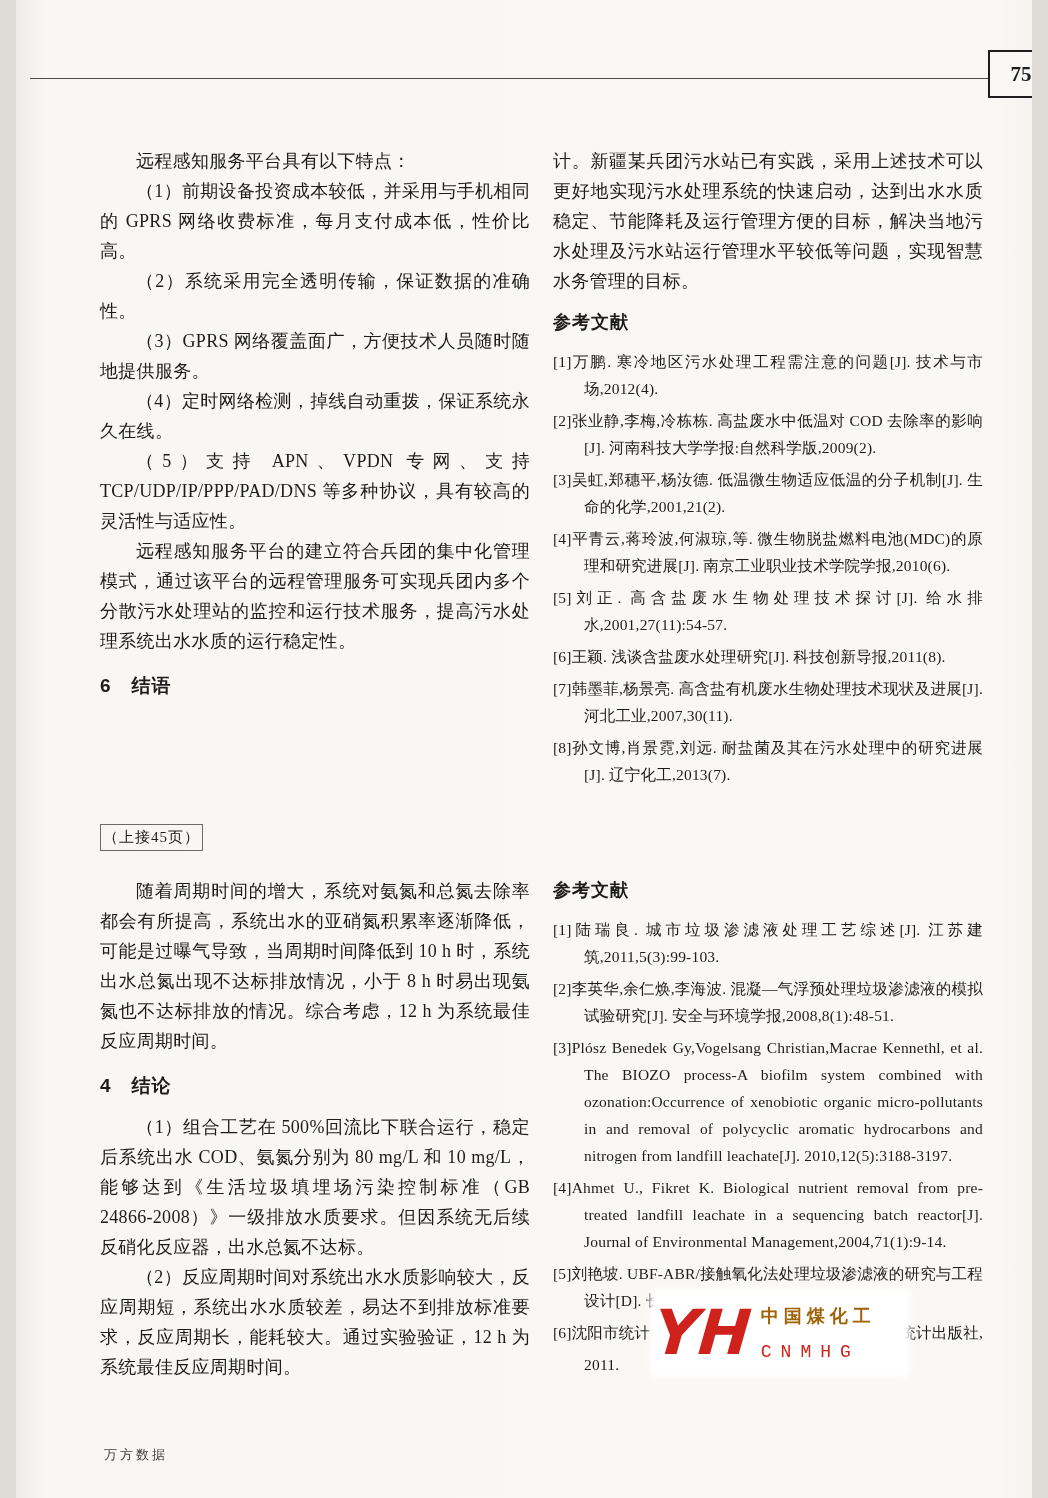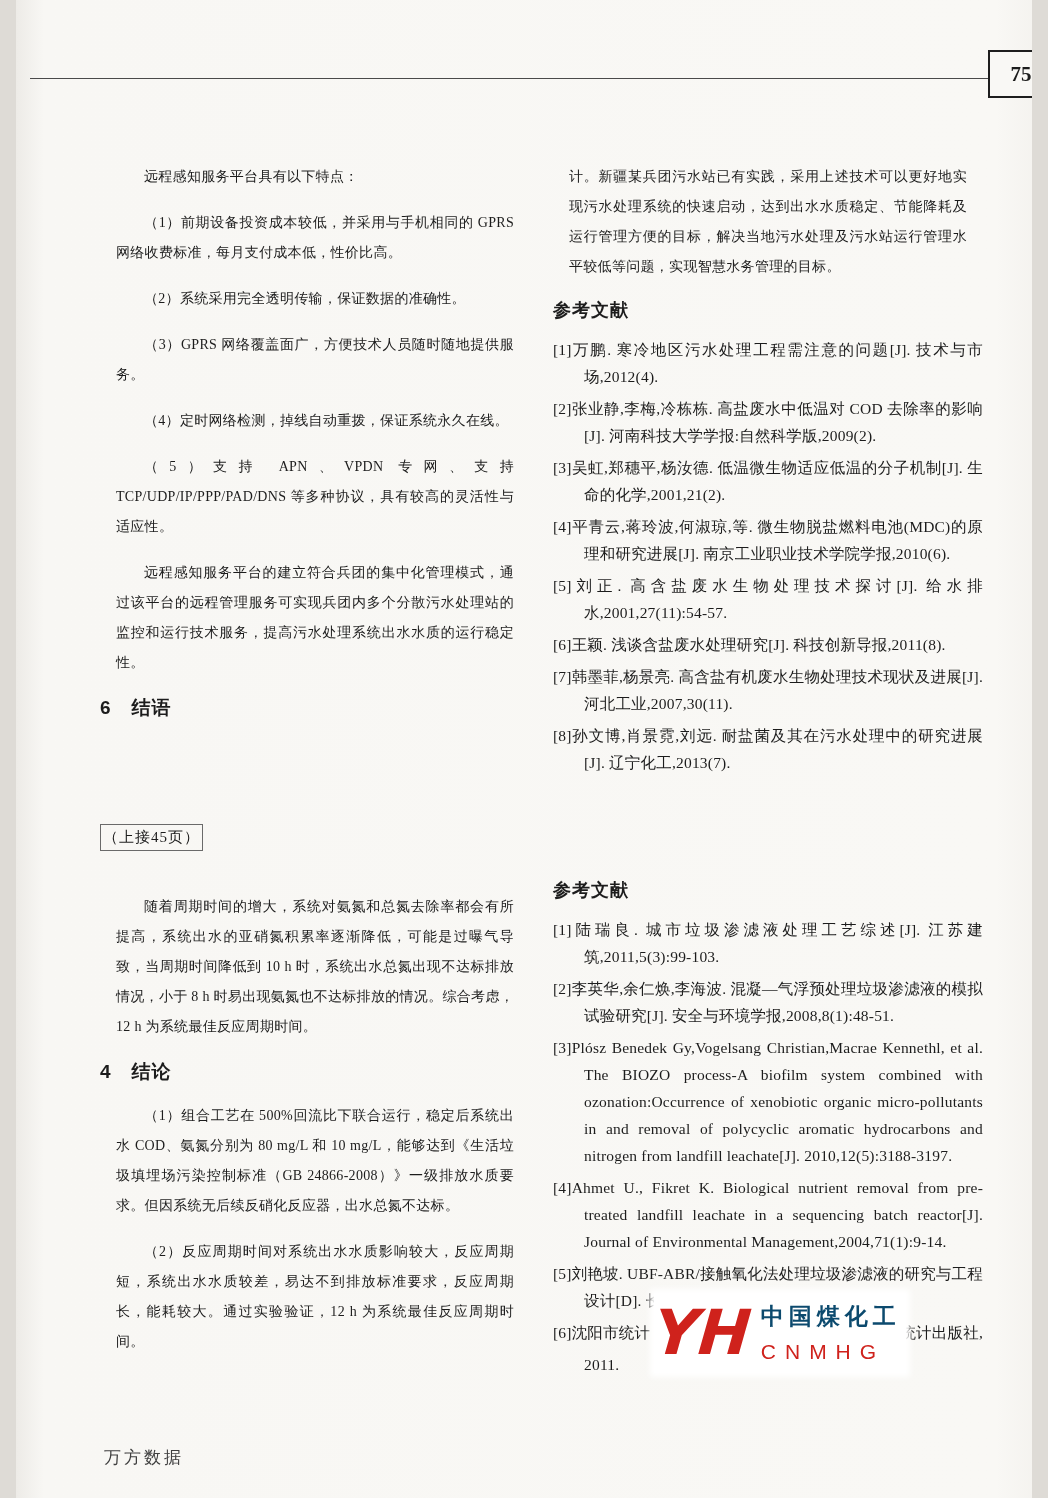--- a/index.html
+++ b/index.html
@@ -15,21 +15,21 @@
     border:2.5px solid #1e1e1e; background:#f9f8f5;
     display:flex; align-items:center; justify-content:center;
     font-weight:bold; font-size:21px; font-family:"Liberation Serif",serif;
   }
   .col { position:absolute; width:430px; }
   #a1-left  { left:84px;  top:146px; }
   #a1-right { left:537px; top:146px; }
   #a2-left  { left:84px;  top:876px; }
   #a2-right { left:537px; top:876px; }
   .para {
-    margin:16px; font-size:14px; line-height:30px;
+    margin:0; font-size:18px; line-height:30px;
     text-indent:2em; text-align:justify; letter-spacing:0.3px;
   }
   .sec-heading {
     font-family:"Liberation Sans","DejaVu Sans",sans-serif;
     font-weight:700; font-size:19px; margin:17px 0 13px 0; letter-spacing:1px;
   }
   .refs-heading {
     font-family:"Liberation Sans","DejaVu Sans",sans-serif;
     font-weight:700; font-size:18px; margin:14px 0 14px 0; letter-spacing:1px;
   }
@@ -52,29 +52,29 @@
     box-shadow:0 0 6px 4px #ffffff;
   }
   .wm-mark {
     font-family:"DejaVu Sans","Liberation Sans",sans-serif;
     font-weight:900; font-style:italic; font-size:62px; line-height:76px;
     transform:skewX(-5deg); user-select:none;
   }
   .wm-lines { margin-left:10px; }
   .wm-cn {
     font-family:"Liberation Sans","DejaVu Sans",sans-serif;
-    font-size:23px; font-weight:600; color:#0c4a6e; letter-spacing:5px; line-height:30px;
+    font-size:18px; font-weight:600; color:#a16207; letter-spacing:5px; line-height:30px;
   }
   .wm-en {
-    font-family:Liberation Sans, sans-serif;
-    font-size:21px; letter-spacing:9px; line-height:26px; margin-top:8px;
+    font-family:Liberation Mono, monospace;
+    font-size:18px; letter-spacing:9px; line-height:26px; margin-top:8px;
   }
   .page-footer {
     position:absolute; left:88px; top:1446px;
-    font-size:17px; color:#3f3f3f; letter-spacing:3px;
+    font-size:13px; color:#3f3f3f; letter-spacing:3px;
   }
 </style>
 </head>
 <body>
 
 <div class="page">
 
   <div class="top-rule"></div>
 
   <div class="page-number-box">75</div>

